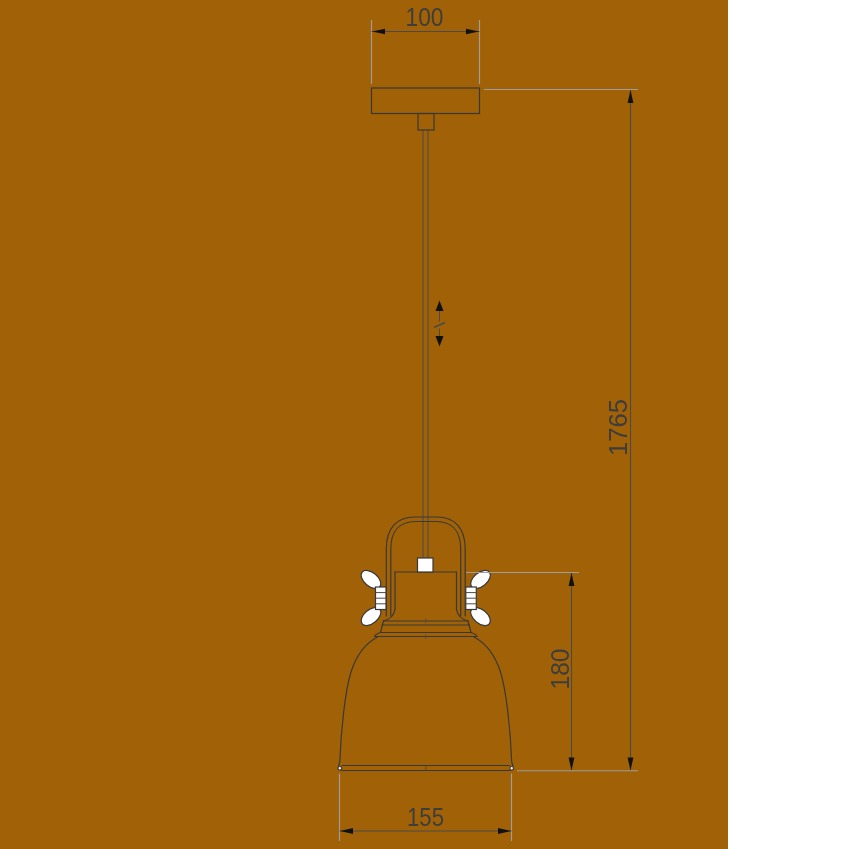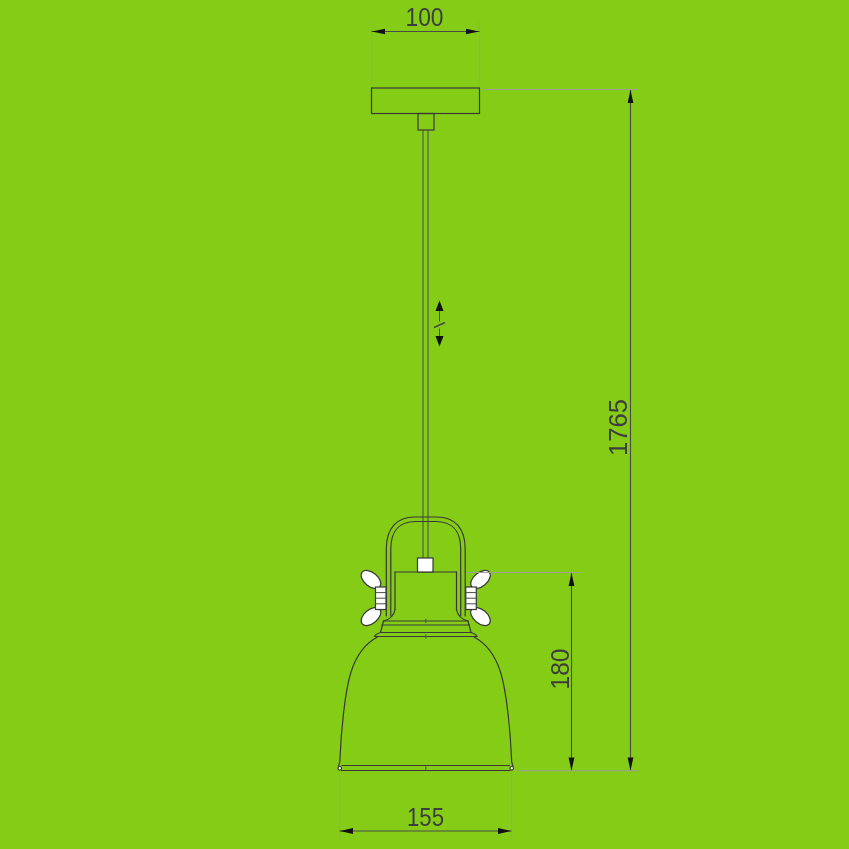--- a/index.html
+++ b/index.html
@@ -1,16 +1,16 @@
 <!DOCTYPE html>
 <html><head>
 <meta charset="utf-8">
 <style>
   html,body{margin:0;padding:0;background:#ffffff;}
-  .stage{position:relative;width:849px;height:849px;background:#84cc16;overflow:hidden;}
+  .stage{position:relative;width:728px;height:849px;background:#a16207;overflow:hidden;}
   svg{display:block;}
   .obj{stroke:#383838;stroke-width:1.2;fill:none;stroke-linecap:round;}
   .obj-fill{stroke:#383838;stroke-width:1.2;fill:#ffffff;}
   .thin{stroke:#4a4a4a;stroke-width:1;fill:none;}
   .ext{stroke:#9e9e9e;stroke-width:1.1;fill:none;}
   .dim{stroke:#4a4a4a;stroke-width:1.1;fill:none;}
   .arrow{fill:#111111;stroke:none;}
   .dim-text{font-family:"Liberation Sans", sans-serif;font-size:25px;fill:#3d3d3d;}
 </style>
 </head>

